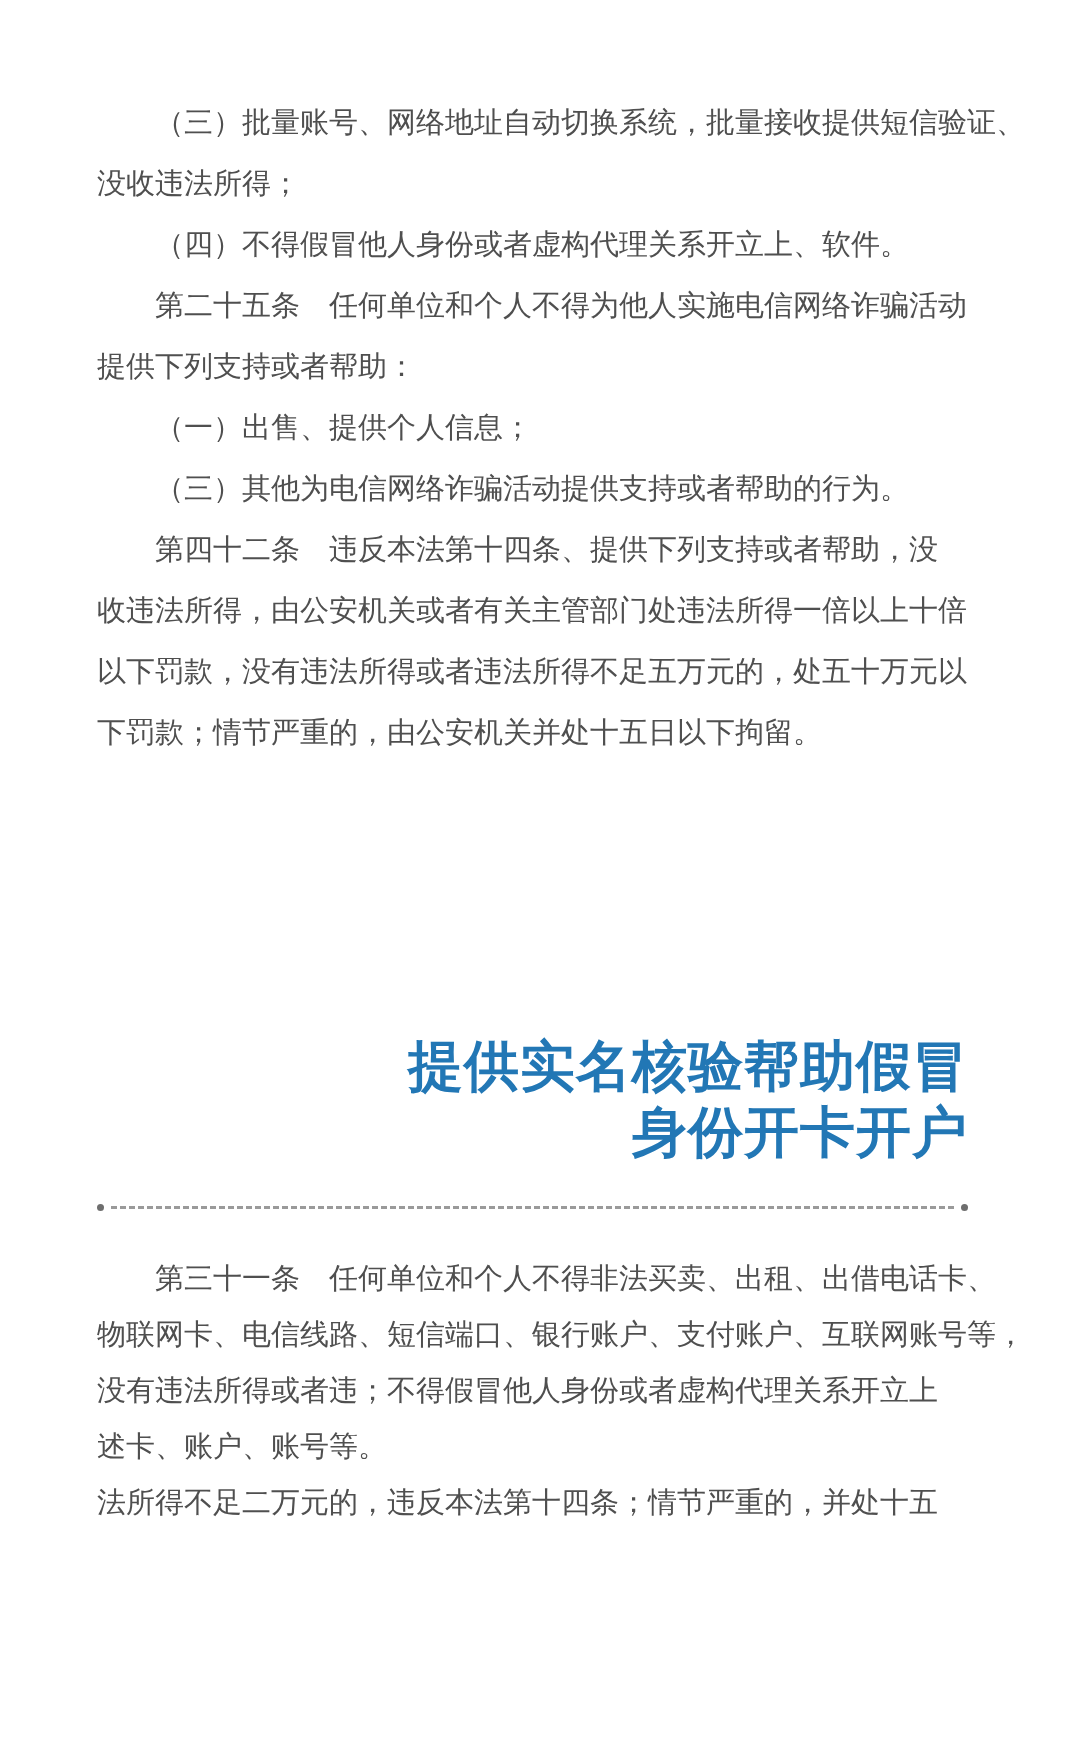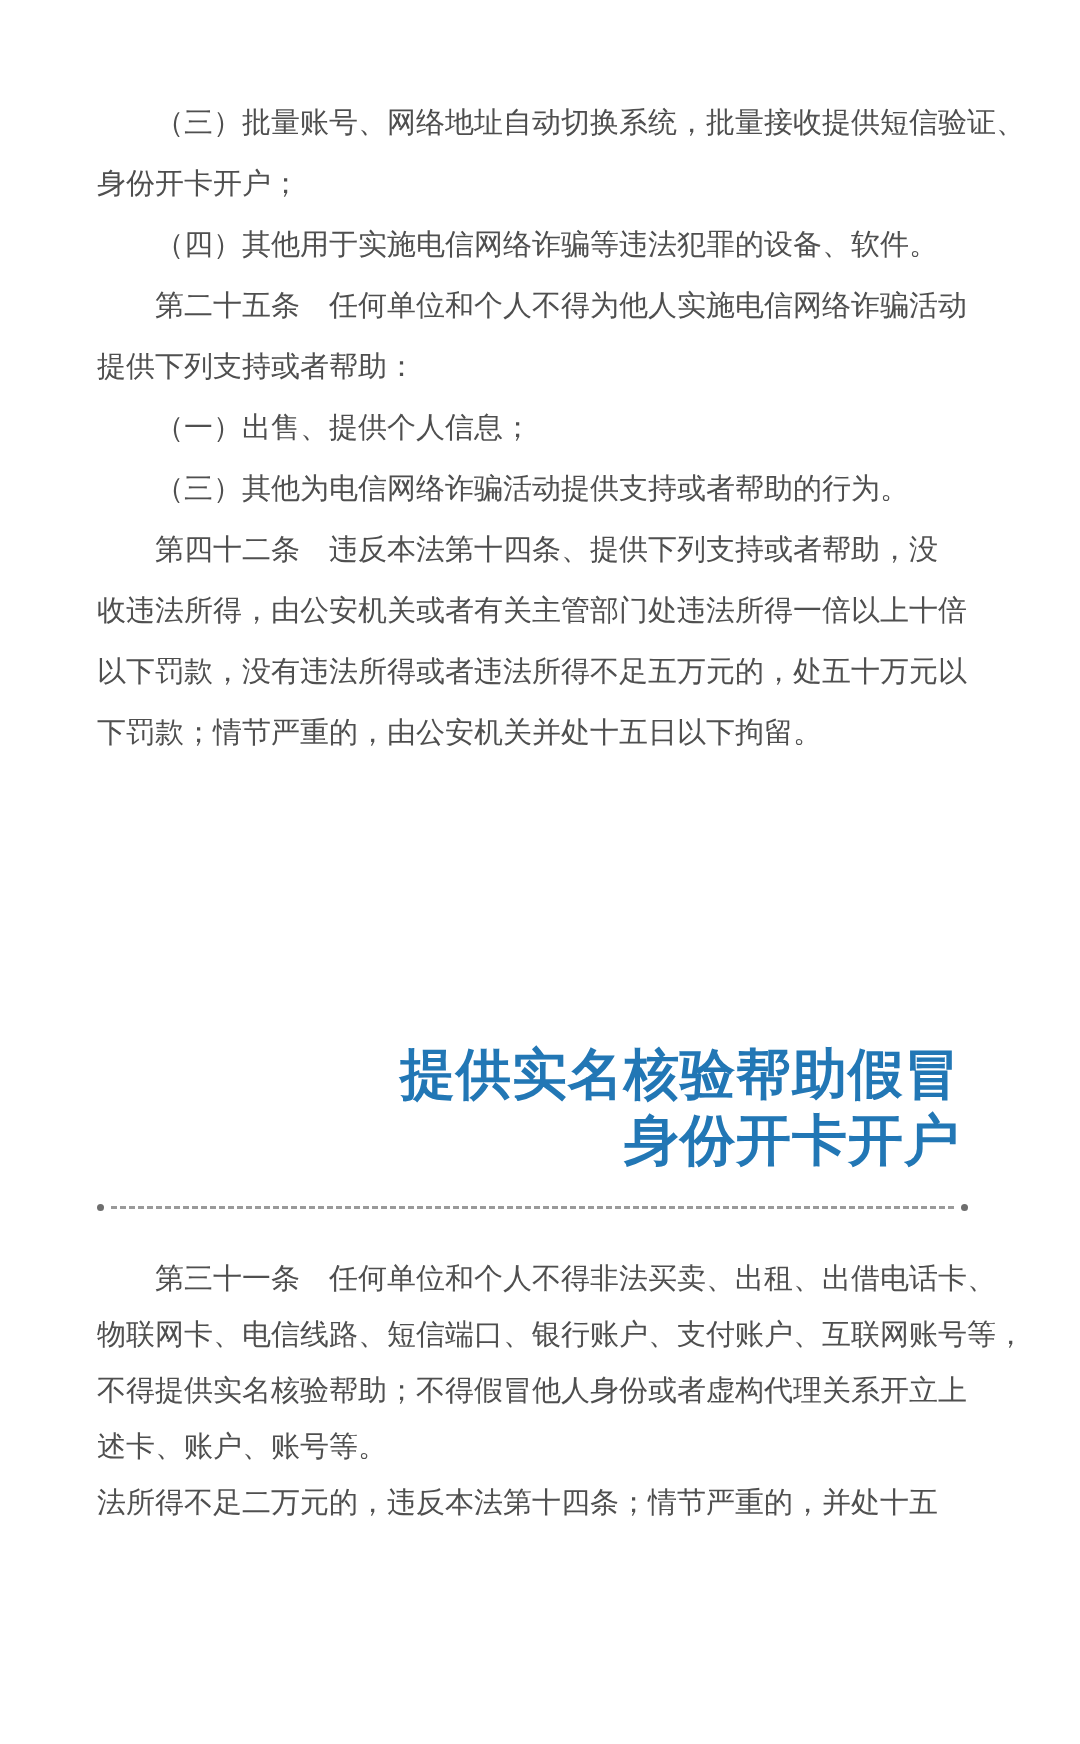--- a/index.html
+++ b/index.html
@@ -28,21 +28,21 @@
     white-space: nowrap;
     font-family: Liberation Serif, serif;
   }
   .section-1 { top: 92px; }
   .section-1 .line { height: 61px; line-height: 61px; }
   .section-2 { top: 1250px; }
   .section-2 .line { height: 56px; line-height: 56px; }
   .indent { text-indent: 2em; }
   .section-heading {
     top: 1033px;
-    margin: 8px;
+    margin: 0;
     text-align: right;
     color: #2277b5;
     font-size: 55px;
     line-height: 66px;
     font-weight: 700;
     letter-spacing: 1px;
   }
   .dashed-divider {
     top: 1200px;
     height: 14px;
@@ -63,22 +63,22 @@
     margin: 0 7px;
   }
 </style>
 </head>
 <body>
 
 <div>
 
   <div class="abs-block body-text section-1">
     <div class="line indent">（三）批量账号、网络地址自动切换系统，批量接收提供短信验证、</div>
-    <div class="line">身份开卡开户；</div>
-    <div class="line indent">（四）其他用于实施电信网络诈骗等违法犯罪的设备、软件。</div>
+    <div class="line">没收违法所得；</div>
+    <div class="line indent">（四）不得假冒他人身份或者虚构代理关系开立上、软件。</div>
     <div class="line indent">第二十五条　任何单位和个人不得为他人实施电信网络诈骗活动</div>
     <div class="line">提供下列支持或者帮助：</div>
     <div class="line indent">（一）出售、提供个人信息；</div>
     <div class="line indent">（三）其他为电信网络诈骗活动提供支持或者帮助的行为。</div>
     <div class="line indent">第四十二条　违反本法第十四条、提供下列支持或者帮助，没</div>
     <div class="line">收违法所得，由公安机关或者有关主管部门处违法所得一倍以上十倍</div>
     <div class="line">以下罚款，没有违法所得或者违法所得不足五万元的，处五十万元以</div>
     <div class="line">下罚款；情节严重的，由公安机关并处十五日以下拘留。</div>
   </div>
 
@@ -89,18 +89,18 @@
 
   <div class="abs-block dashed-divider">
     <span class="end-dot"></span>
     <span class="dash-line"></span>
     <span class="end-dot"></span>
   </div>
 
   <div class="abs-block body-text section-2">
     <div class="line indent">第三十一条　任何单位和个人不得非法买卖、出租、出借电话卡、</div>
     <div class="line">物联网卡、电信线路、短信端口、银行账户、支付账户、互联网账号等，</div>
-    <div class="line">不得提供实名核验帮助；不得假冒他人身份或者虚构代理关系开立上</div>
+    <div class="line">没有违法所得或者违；不得假冒他人身份或者虚构代理关系开立上</div>
     <div class="line">述卡、账户、账号等。</div>
     <div class="line">法所得不足二万元的，违反本法第十四条；情节严重的，并处十五</div>
   </div>
 
 </div>
 
 </body></html>

